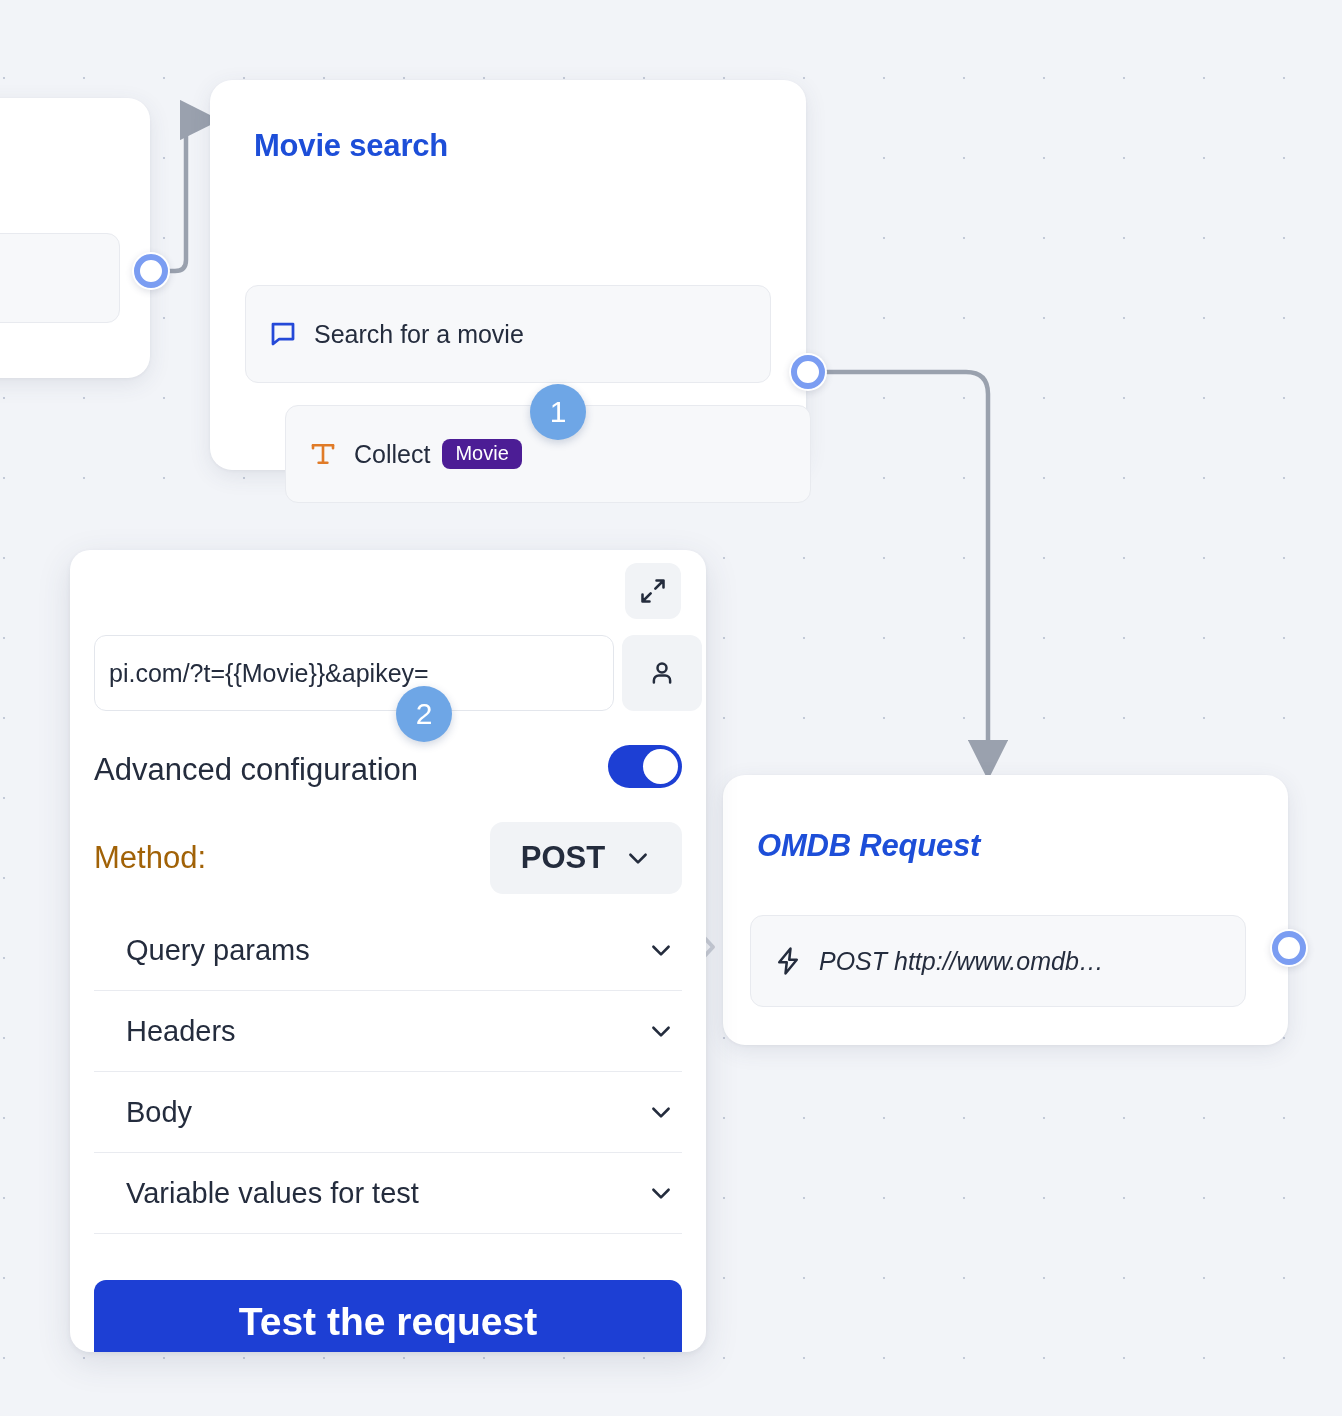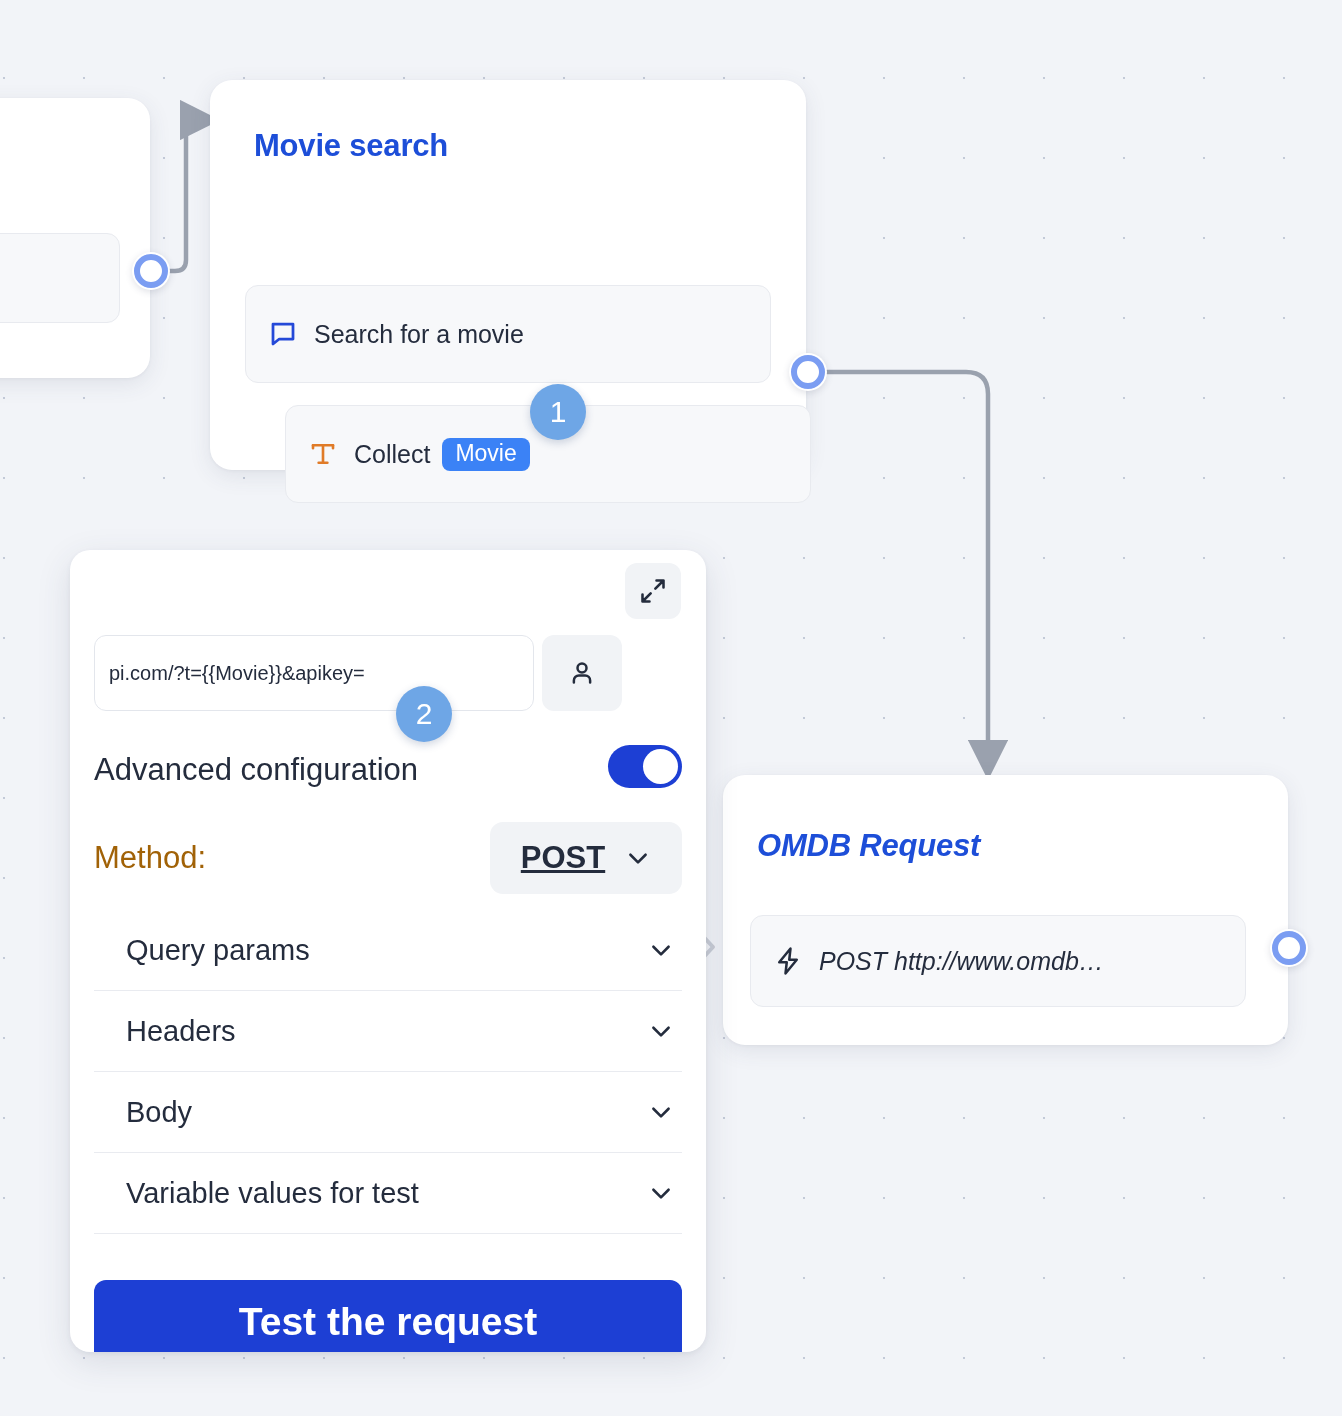--- a/index.html
+++ b/index.html
@@ -59,25 +59,25 @@
     background: #f7f8fa; border: 1px solid #e8eaef; border-radius: 13px;
   }
 
   
   #node-movie { left: 210px; top: 80px; width: 596px; height: 390px; }
   #node-movie .node-title { position: absolute; left: 44px; top: 48px; }
   #node-movie .node-row.r1 { position: absolute; left: 35px; top: 205px; width: 526px; height: 98px; }
   #node-movie .node-row.r2 { position: absolute; left: 35px; top: 325px; width: 526px; height: 98px; margin-left: 40px; }
 
   .pill-var {
-    background: #3b82f6;
+    background: #4c1d95;
     color: #ffffff;
     border-radius: 8px;
     padding: 4px 13px 6px;
-    font-size: 23px;
+    font-size: 20px;
     line-height: 1;
     margin-left: -4px;
   }
 
   
   #node-omdb { left: 723px; top: 775px; width: 565px; height: 270px; font-style: italic; }
   #node-omdb .node-title { position: absolute; left: 34px; top: 53px; }
   #node-omdb .node-row { position: absolute; left: 27px; top: 140px; width: 496px; height: 92px; }
 
   
@@ -132,26 +132,26 @@
     background: #f1f3f6;
     border: none;
     border-radius: 12px;
     display: flex; align-items: center; justify-content: center;
     cursor: pointer;
   }
   #expand-btn { right: 25px; top: 13px; width: 56px; height: 56px; }
 
   #url-row { position: absolute; left: 24px; top: 85px; display: flex; gap: 8px; align-items: stretch; }
   #url-input {
-    width: 440px; height: 76px;
+    width: 520px; height: 76px;
     border: 1px solid #e3e6ec;
     border-radius: 12px;
     background: #fff;
     font-family: "Liberation Sans", sans-serif;
-    font-size: 20px;
+    font-size: 25px;
     color: #242c3d;
     padding: 12px 14px;
     outline: none;
   }
   #user-btn { width: 80px; height: 76px; position: relative; right: auto; top: auto; }
 
   #adv-row {
     position: absolute; left: 24px; top: 195px; width: 588px;
     display: flex; align-items: flex-end; justify-content: space-between;
   }
@@ -168,21 +168,21 @@
   #method-row {
     position: absolute; left: 24px; top: 272px; width: 588px;
     display: flex; align-items: center; justify-content: space-between;
   }
   #method-label { font-size: 31px; color: #a16207; }
   #method-select {
     background: #f1f3f6; border-radius: 13px;
     height: 72px; min-width: 192px;
     display: flex; align-items: center; justify-content: center; gap: 20px;
     font-size: 31px; font-weight: 600; color: #242c3d;
-    cursor: pointer; padding: 0 22px; text-decoration: underline;
+    cursor: pointer; padding: 0 22px;
   }
 
   .accordion { position: absolute; left: 24px; top: 360px; width: 588px; }
   .acc-item {
     height: 81px;
     display: flex; align-items: center; justify-content: space-between;
     border-bottom: 1px solid #e9ebf0;
     font-size: 29px; color: #242c3d;
     padding: 0 8px 0 32px;
     cursor: pointer;

